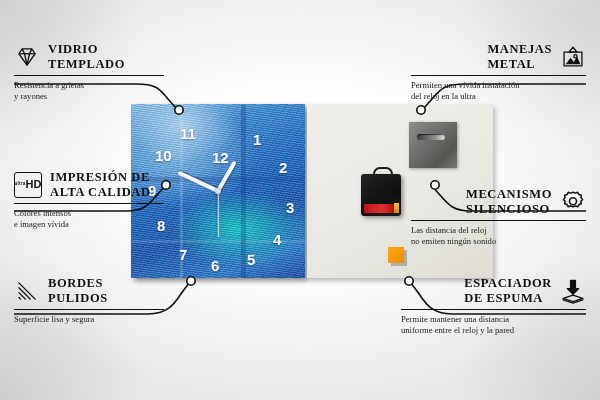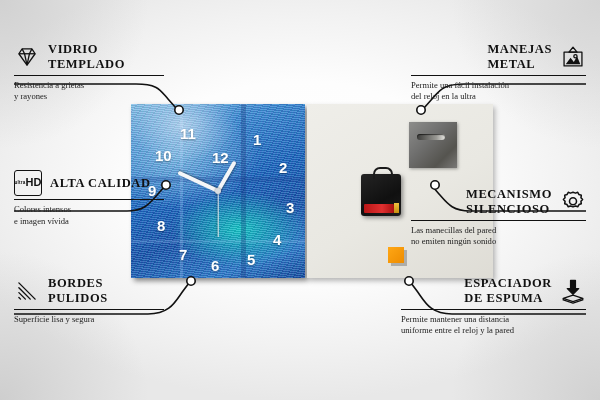--- a/index.html
+++ b/index.html
@@ -181,20 +181,21 @@
     <div class="co-desc">y rayones</div>
   </div>
 
   <div class="callout co-left" style="left:14px;top:170px;width:150px;">
     <div class="co-head">
       <div class="hd-box">
         <span class="hd-small">ultra</span>
         <span class="hd-big">HD</span>
       </div>
       <div>
+        <div class="co-title">IMPRESIÓN DE</div>
         <div class="co-title">ALTA CALIDAD</div>
       </div>
     </div>
     <div class="co-rule"></div>
     <div class="co-desc">Colores intensos</div>
     <div class="co-desc">e imagen vívida</div>
   </div>
 
   <div class="callout co-left" style="left:14px;top:276px;width:150px;">
     <div class="co-head">
@@ -224,39 +225,39 @@
       <svg class="ico" viewBox="0 0 32 32">
         <g fill="none" stroke="#111" stroke-width="1.6" stroke-linejoin="round">
           <rect x="5" y="10" width="22" height="17"></rect>
           <path d="M16,4 L11,10 L21,10 Z"></path>
           <path d="M7,25 L13,17 L17,22 L21,15 L25,25 Z" fill="#111" stroke="none"></path>
           <circle cx="19" cy="15" r="2"></circle>
         </g>
       </svg>
     </div>
     <div class="co-rule"></div>
-    <div class="co-desc">Permite una fácil instalación</div>
+    <div class="co-desc">Permiten una vívida instalación</div>
     <div class="co-desc">del reloj en la ultra</div>
   </div>
 
   <div class="callout co-right" style="right:14px;top:170px;width:175px;margin-top:17px;">
     <div class="co-head">
       <div>
         <div class="co-title">MECANISMO</div>
         <div class="co-title">SILENCIOSO</div>
       </div>
       <svg class="ico" viewBox="0 0 32 32">
         <g fill="none" stroke="#111" stroke-width="1.9" stroke-linejoin="round">
           <path d="M16,4 l3.2,1.1 2.6,-1.0 1.6,2.8 2.8,0.9 -0.4,3.0 2.0,2.2 -2.0,2.2 0.4,3.0 -2.8,0.9 -1.6,2.8 -2.6,-1.0 -3.2,1.1 -3.2,-1.1 -2.6,1.0 -1.6,-2.8 -2.8,-0.9 0.4,-3.0 -2.0,-2.2 2.0,-2.2 -0.4,-3.0 2.8,-0.9 1.6,-2.8 2.6,1.0 Z"></path>
           <circle cx="16" cy="15" r="4.3"></circle>
         </g>
       </svg>
     </div>
     <div class="co-rule"></div>
-    <div class="co-desc">Las manecillas del pared</div>
+    <div class="co-desc">Las distancia del reloj</div>
     <div class="co-desc">no emiten ningún sonido</div>
   </div>
 
   <div class="callout co-right" style="right:14px;top:276px;width:185px;">
     <div class="co-head">
       <div>
         <div class="co-title">ESPACIADOR</div>
         <div class="co-title">DE ESPUMA</div>
       </div>
       <svg class="ico" viewBox="0 0 32 32">

